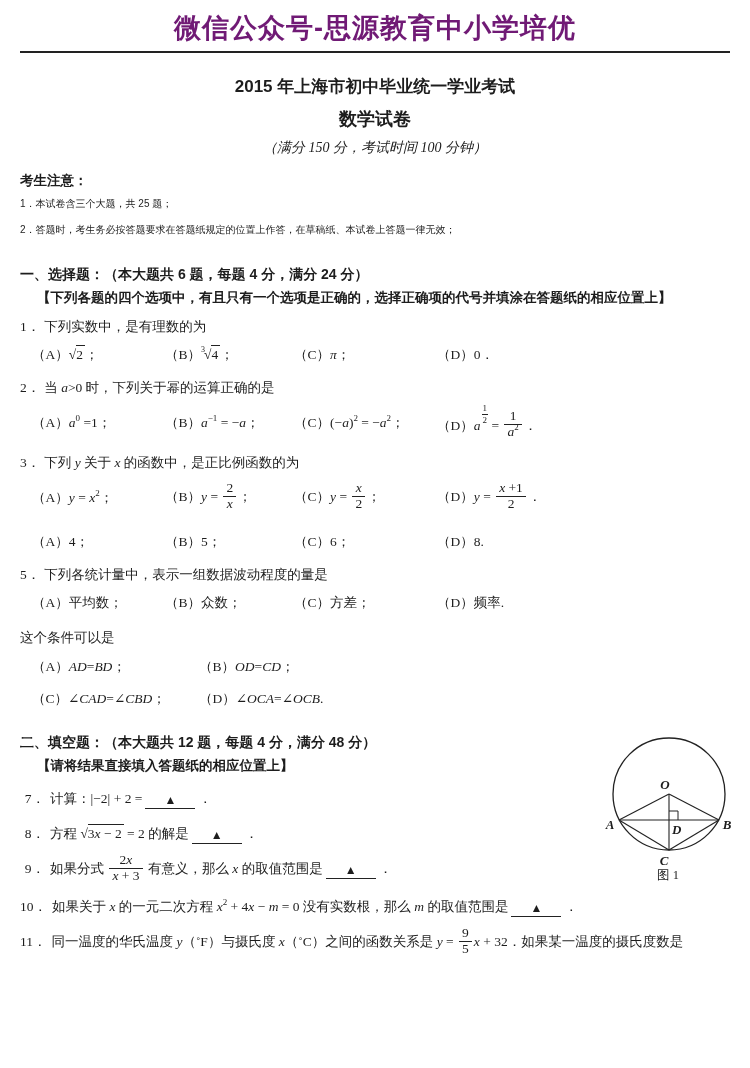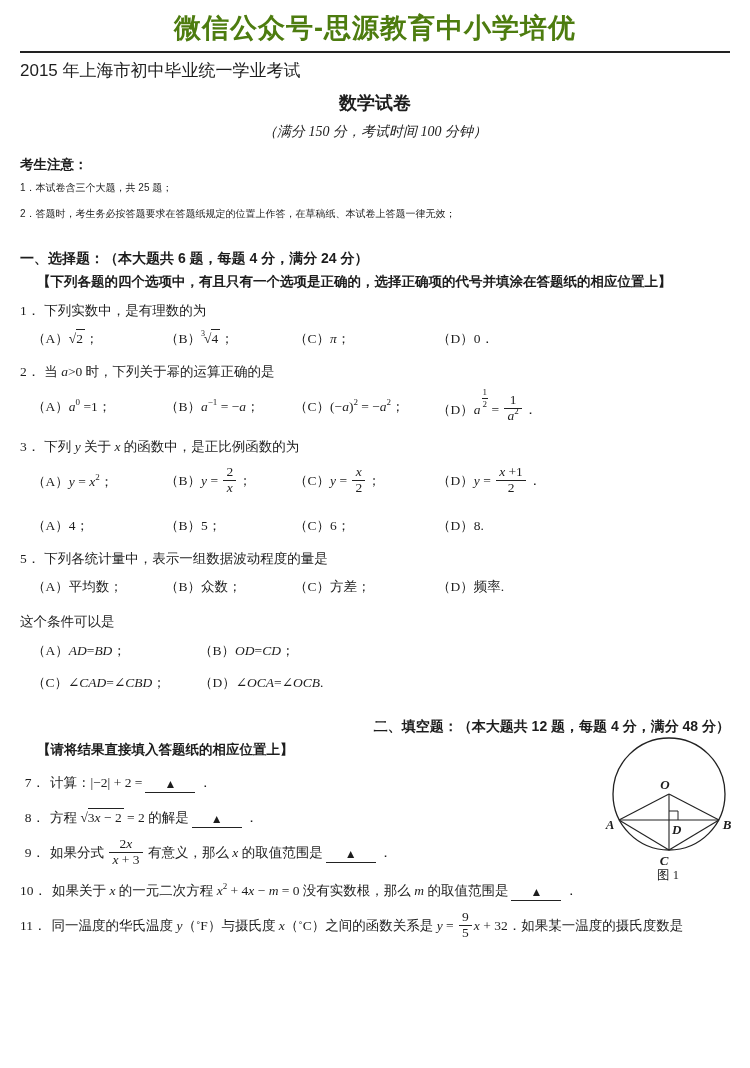--- a/index.html
+++ b/index.html
@@ -4,34 +4,34 @@
 <style>
   html,body{margin:0;padding:0;background:#ffffff;}
   body{width:750px;height:1068px;overflow:hidden;
        font-family:"Liberation Serif","DejaVu Serif","DejaVu Sans",serif;
        color:#1d1d1d;font-size:13.5px;}
   .page{position:relative;box-sizing:border-box;width:750px;height:1068px;padding:10px 20px 0;}
 
   .banner{font-family:"Liberation Sans","DejaVu Sans",sans-serif;font-weight:bold;
           font-size:27px;line-height:36px;text-align:center;letter-spacing:1px;}
   .rule{border:0;border-top:2px solid #222;margin:5px 0 0;}
-  .title{font-family:"Liberation Sans","DejaVu Sans",sans-serif;font-weight:normal;
-         font-size:17px;line-height:30px;margin-top:3px;}
+  .title{font-family:"Liberation Sans","DejaVu Sans",sans-serif;font-weight:bold;
+         font-size:17px;line-height:30px;text-align:center;margin-top:19px;}
   .subtitle{font-family:"Liberation Sans","DejaVu Sans",sans-serif;font-weight:bold;
             font-size:18px;line-height:30px;text-align:center;margin-top:2px;}
   .meta{font-style:italic;font-size:14px;line-height:24px;text-align:center;margin-top:2px;}
 
   .notice-h{font-family:"Liberation Sans","DejaVu Sans",sans-serif;font-weight:bold;
             font-size:13.5px;line-height:20px;margin-top:11px;}
   .notice-item{font-family:"Liberation Sans","DejaVu Sans",sans-serif;
                font-size:10px;line-height:26px;}
 
   .sec-h{font-family:"Liberation Sans","DejaVu Sans",sans-serif;font-weight:bold;
          font-size:14px;line-height:22px;margin-top:20px;}
-  .sec-h.second{margin-top:16px;text-align:right;}
+  .sec-h.second{margin-top:16px;}
   .sec-i{font-family:Liberation Serif, serif;font-weight:bold;
          font-size:13.5px;line-height:25px;padding-left:17px;}
 
   .q{margin-top:5px;}
   .stem{line-height:24px;}
   .stem2{line-height:27px;}
   .qn{margin-right:4px;}
   .opts{display:flex;align-items:center;min-height:32px;padding-left:12px;}
   .opts.tall{min-height:46px;}
   .opt{white-space:nowrap;}
@@ -62,21 +62,21 @@
   .fig circle,.fig line,.fig polyline{stroke:#222;fill:none;}
   .fl{font-family:"Liberation Serif","DejaVu Serif",serif;font-weight:bold;
       font-style:italic;font-size:13px;fill:#1d1d1d;}
   .fc{font-family:"Liberation Serif","DejaVu Serif",serif;font-size:12.5px;fill:#1d1d1d;}
 </style>
 </head>
 <body>
 
 <div class="page">
 
-  <div class="banner" style="color: #4d7c0f;">微信公众号-思源教育中小学培优</div>
+  <div class="banner" style="color: #701a75;">微信公众号-思源教育中小学培优</div>
   <hr class="rule">
   <div class="title">2015 年上海市初中毕业统一学业考试</div>
   <div class="subtitle">数学试卷</div>
   <div class="meta">（满分 150 分，考试时间 100 分钟）</div>
 
   <div class="notice-h">考生注意：</div>
   <div class="notice-item">1．本试卷含三个大题，共 25 题；</div>
   <div class="notice-item">2．答题时，考生务必按答题要求在答题纸规定的位置上作答，在草稿纸、本试卷上答题一律无效；</div>
 
   <div class="sec-h">一、选择题：（本大题共 6 题，每题 4 分，满分 24 分）</div>

